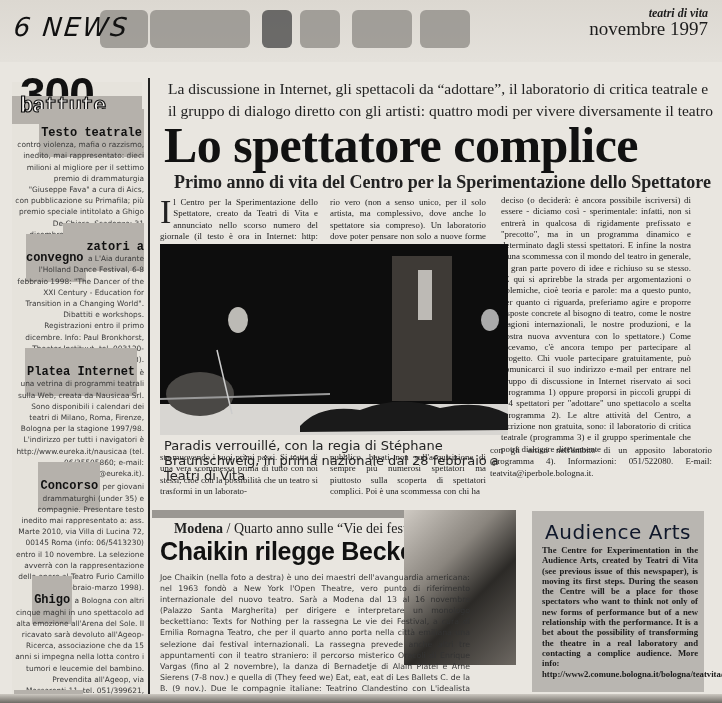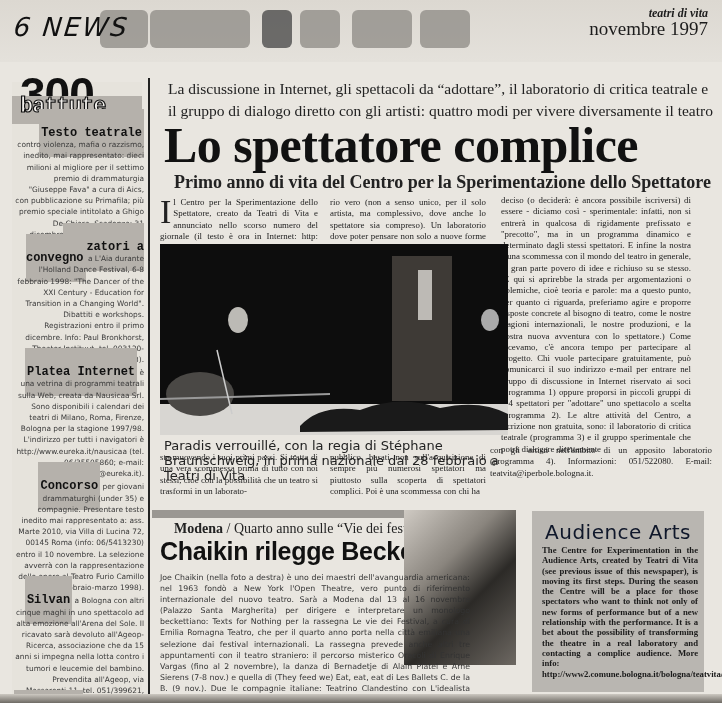--- a/index.html
+++ b/index.html
@@ -73,21 +73,21 @@
 
 <div id="sidebar-bar-bg" class="abs"></div>
 <div id="sidebar-300" class="abs">300</div>
 <div id="sidebar-band" class="abs"></div>
 <div id="sidebar-battute" class="abs">battute</div>
 <div id="sidebar-list" class="abs">
   <div class="brief"><span class="brief-head">Testo teatrale</span> <span>contro violenza, mafia o razzismo, inedito, mai rappresentato: dieci milioni al migliore per il settimo premio di drammaturgia "Giuseppe Fava" a cura di Aics, con pubblicazione su Primafila; più premio speciale intitolato a Ghigo De Chiara. Scadenza: 31 dicembre. Info: 06/375.136.34.</span></div>
   <div class="brief"><span class="brief-head">Danzatori a convegno</span> <span>a L'Aia durante l'Holland Dance Festival, 6-8 febbraio 1998: "The Dancer of the XXI Century - Education for Transition in a Changing World". Dibattiti e workshops. Registrazioni entro il primo dicembre. Info: Paul Bronkhorst, Theater Instituut, tel. 003120-5513300 (fax 5513303).</span></div>
   <div class="brief"><span class="brief-head">Platea Internet</span> <span>è una vetrina di programmi teatrali sulla Web, creata da Nausicaa Srl. Sono disponibili i calendari dei teatri di Milano, Roma, Firenze, Bologna per la stagione 1997/98. L'indirizzo per tutti i navigatori è http://www.eureka.it/nausicaa (tel. 06/35505860; e-mail: nausicaa@eureka.it).</span></div>
   <div class="brief"><span class="brief-head">Concorso</span> <span>per giovani drammaturghi (under 35) e compagnie. Presentare testo inedito mai rappresentato a: ass. Marte 2010, via Villa di Lucina 72, 00145 Roma (info: 06/5413230) entro il 10 novembre. La selezione avverrà con la rappresentazione delle opere al Teatro Furio Camillo (febbraio-marzo 1998).</span></div>
-  <div class="brief"><span class="brief-head">Silvan</span> <span>a Bologna con altri cinque maghi in uno spettacolo ad alta emozione all'Arena del Sole. Il ricavato sarà devoluto all'Ageop-Ricerca, associazione che da 15 anni si impegna nella lotta contro i tumori e leucemie del bambino. Prevendita all'Ageop, via Massarenti 11, tel. 051/399621, fax 309650.</span></div>
+  <div class="brief"><span class="brief-head">Ghigo</span> <span>a Bologna con altri cinque maghi in uno spettacolo ad alta emozione all'Arena del Sole. Il ricavato sarà devoluto all'Ageop-Ricerca, associazione che da 15 anni si impegna nella lotta contro i tumori e leucemie del bambino. Prevendita all'Ageop, via Massarenti 11, tel. 051/399621, fax 309650.</span></div>
   <div class="brief"><span class="brief-head">Selezione</span> <span>di attori a Teatri di Vita per le prossime produzioni della compagnia residente :riflessi. Una preselezione avverrà sulla base di curriculum e foto da inviare a: Teatri di Vita, via del Pratello 90/92, 40122 Bologna. Informazioni tel. 051-522080 oppure e-mail teatvita@iperbole.bologna.it.</span></div>
 </div>
 
 <div class="abs rule-v"></div>
 
 <div id="standfirst" class="abs">La discussione in Internet, gli spettacoli da “adottare”, il laboratorio di critica teatrale e il gruppo di dialogo diretto con gli artisti: quattro modi per vivere diversamente il teatro</div>
 <div id="headline" class="abs">Lo spettatore complice</div>
 <div id="subhead" class="abs">Primo anno di vita del Centro per la Sperimentazione dello Spettatore</div>
 
 <div id="col1-top" class="abs col"><span class="dropcap">I</span><span>l Centro per la Sperimentazione dello Spettatore, creato da Teatri di Vita e annunciato nello scorso numero del giornale (il testo è ora in Internet: http: //www2.comune.bologna.it/bologna/teatvita/ ),</span></div>

